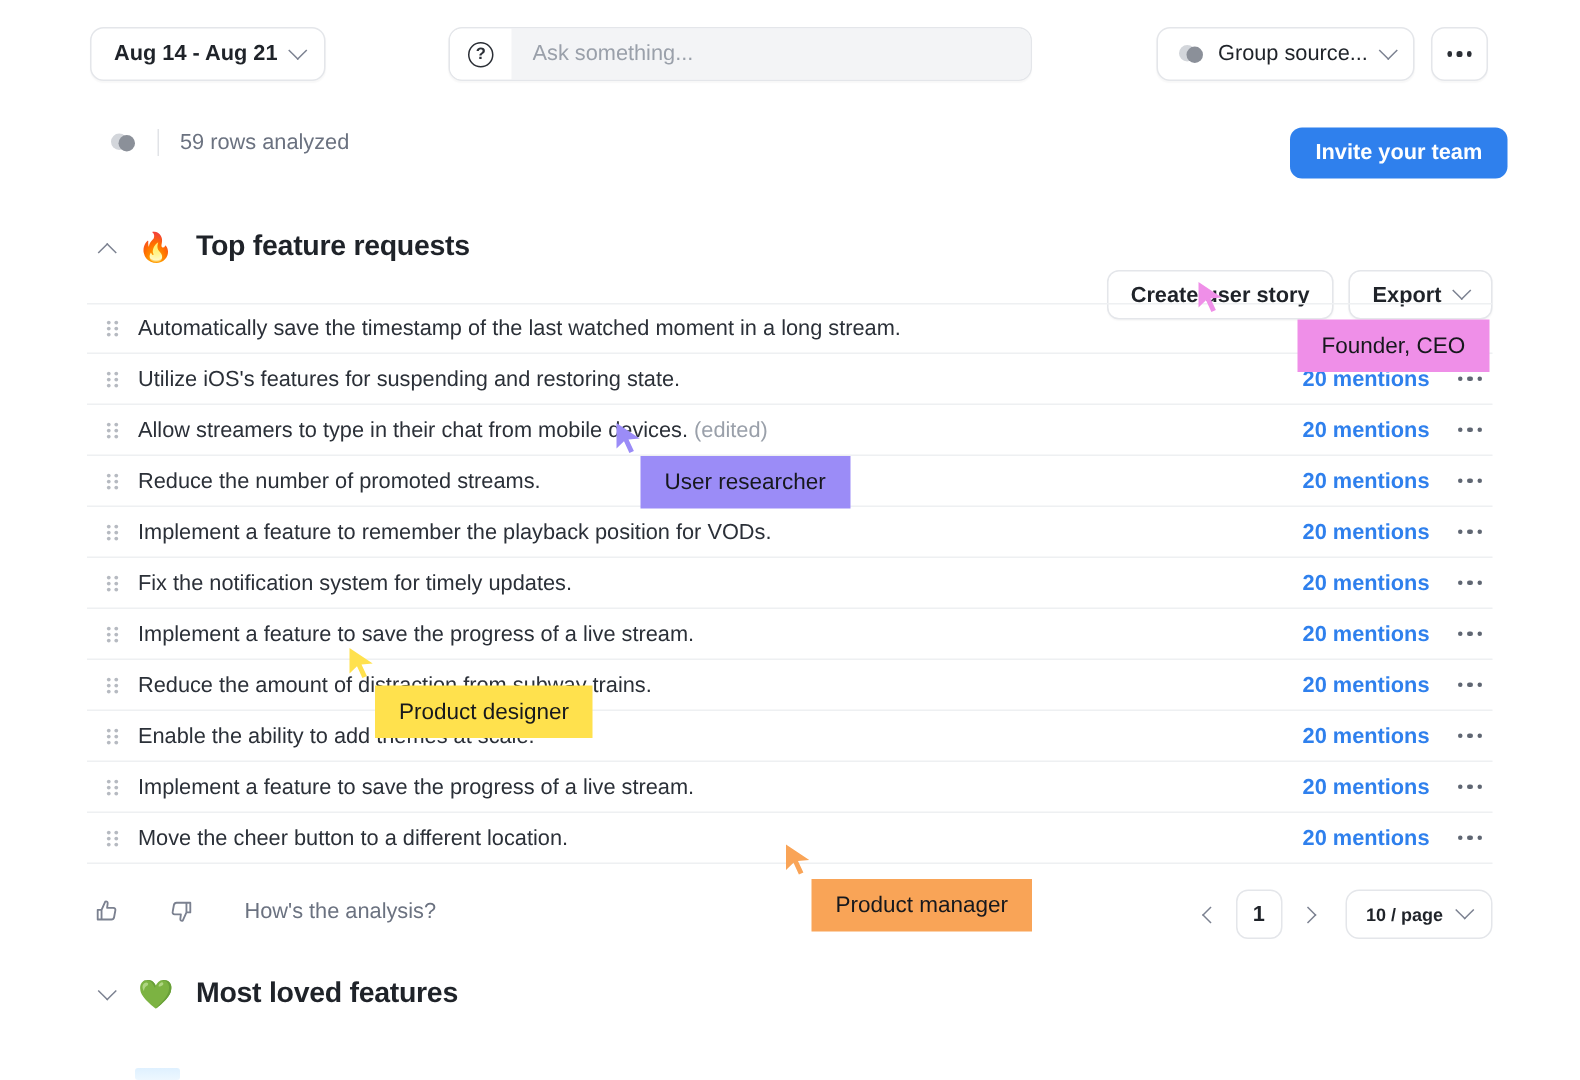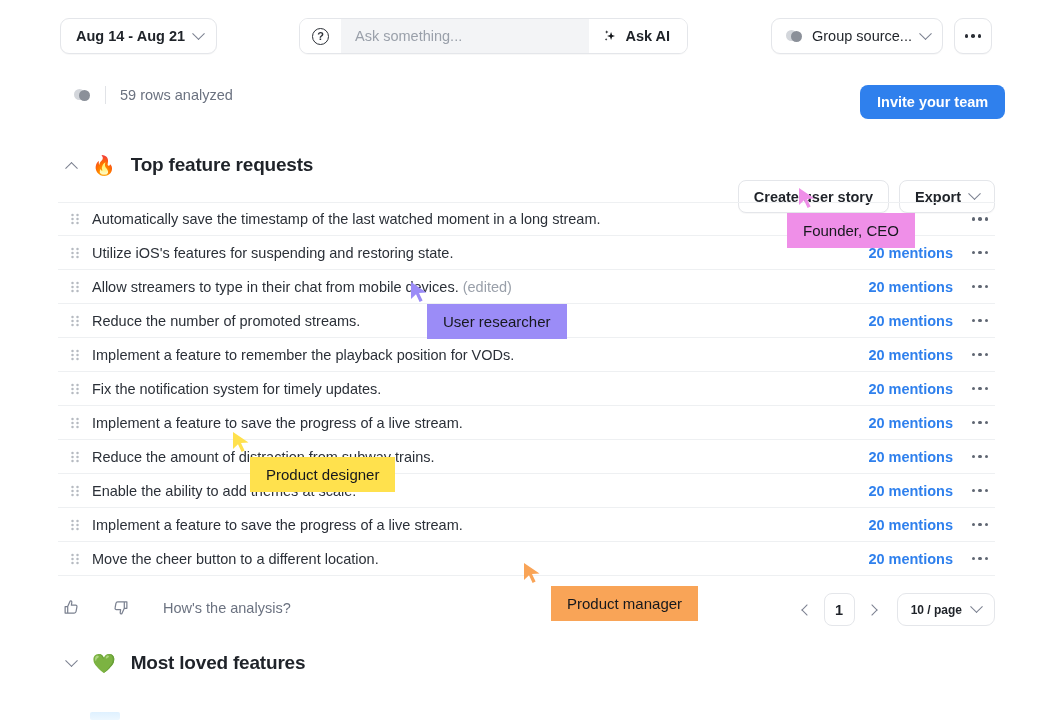--- a/index.html
+++ b/index.html
@@ -204,28 +204,20 @@
       <span>Aug 14 - Aug 21</span>
       <span class="chev"></span>
     </div>
 
     <div class="askbar">
       <div class="help">
         <span class="help-circ">?</span>
       </div>
       <div class="field">
         <input type="text" placeholder="Ask something..." style="">
-      </div>
-      <div class="askai">
-        <svg class="spark" viewBox="0 0 16 16">
-          <path d="M8.6 3.2 L9.7 6.3 L12.8 7.4 L9.7 8.5 L8.6 11.6 L7.5 8.5 L4.4 7.4 L7.5 6.3 Z" fill="#111418"></path>
-          <path d="M4 1.4 L4.5 2.7 L5.8 3.2 L4.5 3.7 L4 5 L3.5 3.7 L2.2 3.2 L3.5 2.7 Z" fill="#111418"></path>
-          <path d="M3.3 9.6 L3.7 10.6 L4.7 11 L3.7 11.4 L3.3 12.4 L2.9 11.4 L1.9 11 L2.9 10.6 Z" fill="#111418"></path>
-        </svg>
-        <span>Ask AI</span>
       </div>
     </div>
 
     <div class="group-pill">
       <span class="src-ico">
           <i></i>
           <i></i>
         </span>
       <span>Group source...</span>
       <span class="chev"></span>
@@ -510,33 +502,33 @@
     <span class="section-title">Most loved features</span>
   </div>
   <div class="bottom-peek"></div>
 
   <div id="cursors">
       <div class="cursor" style="left: 797px; top: 186px;">
         <svg width="22" height="26" viewBox="0 0 22 26">
           <path d="M2 2 L2 19 L7 14.2 L10.6 22 L13.6 20.6 L10 13 L17.5 12.4 Z" fill="#ef8fe8"></path>
         </svg>
       </div>
-      <div class="cur-label" style="left: 787px; top: 213px; background: rgb(239, 143, 232); text-align: center;">Founder, CEO</div>
+      <div class="cur-label" style="left: 865px; top: 213px; background: rgb(239, 143, 232); text-align: center;">Founder, CEO</div>
       <div class="cursor" style="left: 409px; top: 280px;">
         <svg width="22" height="26" viewBox="0 0 22 26">
           <path d="M2 2 L2 19 L7 14.2 L10.6 22 L13.6 20.6 L10 13 L17.5 12.4 Z" fill="#9b8cf7"></path>
         </svg>
       </div>
       <div class="cur-label" style="left: 427px; top: 304px; background: rgb(155, 140, 247);">User researcher</div>
       <div class="cursor" style="left: 231px; top: 430px;">
         <svg width="22" height="26" viewBox="0 0 22 26">
           <path d="M2 2 L2 19 L7 14.2 L10.6 22 L13.6 20.6 L10 13 L17.5 12.4 Z" fill="#ffe14d"></path>
         </svg>
       </div>
       <div class="cur-label" style="left: 250px; top: 457px; background: rgb(255, 225, 77);">Product designer</div>
       <div class="cursor" style="left: 522px; top: 561px;">
         <svg width="22" height="26" viewBox="0 0 22 26">
           <path d="M2 2 L2 19 L7 14.2 L10.6 22 L13.6 20.6 L10 13 L17.5 12.4 Z" fill="#f9a457"></path>
         </svg>
       </div>
-      <div class="cur-label" style="left: 541px; top: 586px; background: rgb(249, 164, 87); margin-left: 10px;">Product manager</div>
+      <div class="cur-label" style="left: 541px; top: 586px; background: rgb(249, 164, 87);">Product manager</div>
     </div>
 </div>
 
 </body></html>

